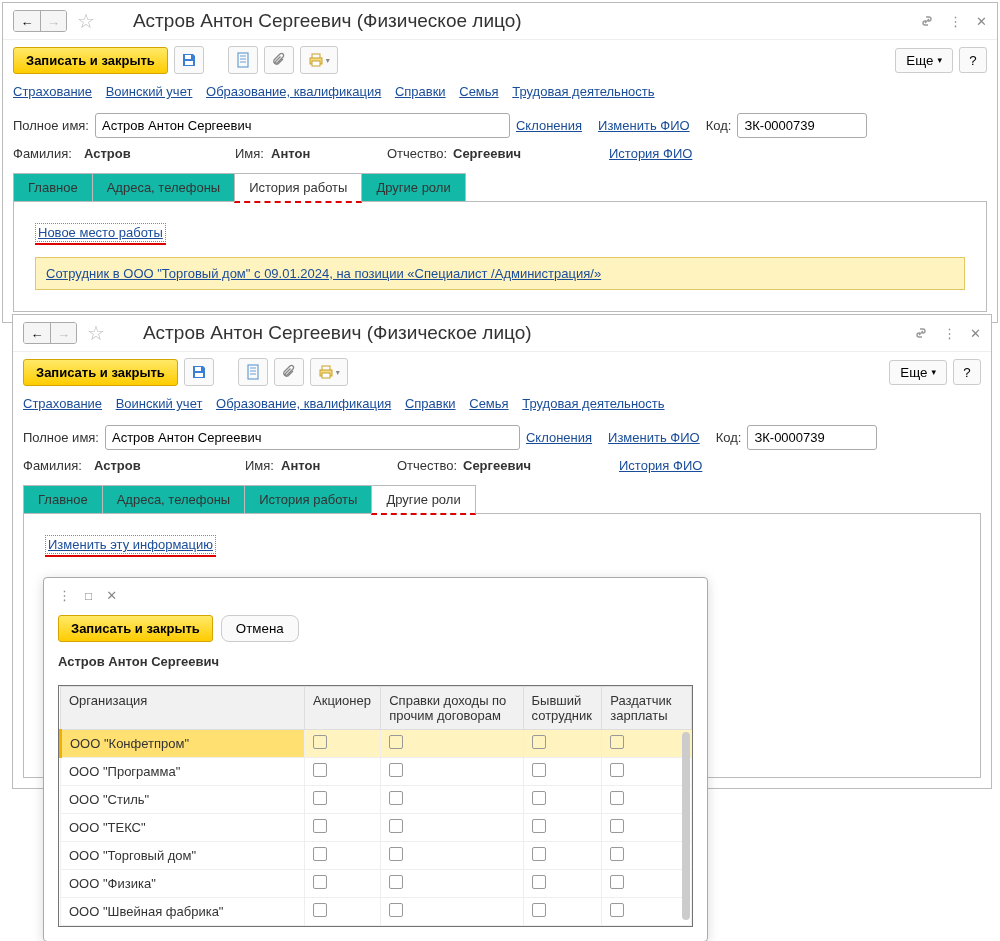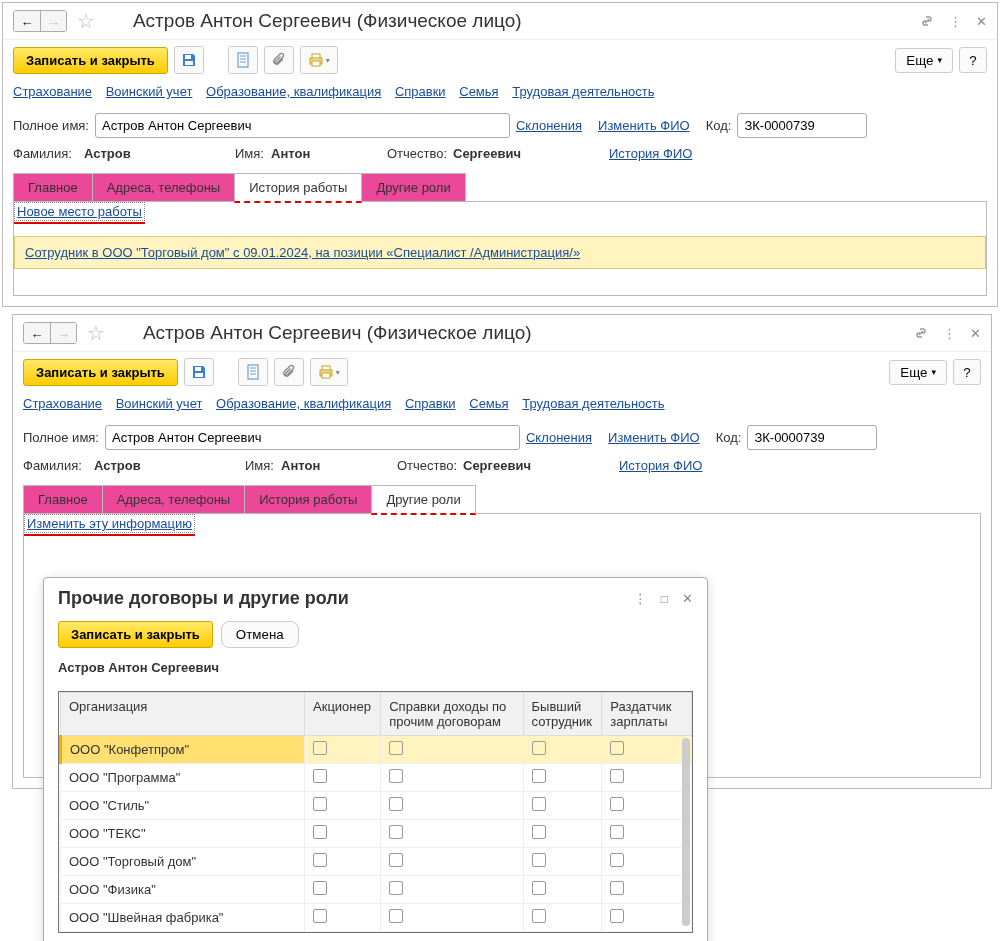--- a/index.html
+++ b/index.html
@@ -149,39 +149,39 @@
   .form-row a { color: #1a4d99; text-decoration: underline; cursor: pointer; }
   
   .tabs {
     display: flex;
     padding: 0 10px;
     margin-top: 8px;
   }
   .tab {
     border: 1px solid #bbb;
     border-bottom: none;
-    background: #ec4899;
+    background: #14b8a6;
     padding: 6px 14px;
     cursor: pointer;
     font-size: 13px;
     margin-right: -1px;
   }
   .tab.active {
     background: #fff;
     position: relative;
     z-index: 2;
   }
   .tab.active.red-dash {
     border-bottom: 2px dashed #d00;
     margin-bottom: -2px;
   }
   .tab-content {
     border: 1px solid #bbb;
     margin: 0 10px 10px;
-    padding: 0;
+    padding: 21px;
     min-height: 90px;
     position: relative;
   }
   
   .newlink {
     color: #1a4d99;
     text-decoration: underline;
     border: 1px dotted #888;
     padding: 1px 2px;
     display: inline-block;
@@ -502,21 +502,20 @@
     <div class="tab">Адреса, телефоны</div>
     <div class="tab">История работы</div>
     <div class="tab active red-dash">Другие роли</div>
   </div>
   <div class="tab-content" style="min-height:265px;">
     <span class="red-underline"><a class="newlink">Изменить эту информацию</a></span>
   </div>
 
   <div class="dialog">
     <div class="dialog-title">
-      <h2>Прочие договоры и другие роли</h2>
       <span style="color:#888;margin-right:14px;cursor:pointer;">⋮</span>
       <span style="color:#888;margin-right:14px;cursor:pointer;font-size:12px;">□</span>
       <span style="color:#888;cursor:pointer;">✕</span>
     </div>
     <div class="dialog-toolbar">
       <button class="btn-yellow">Записать и закрыть</button>
       <button class="btn-cancel">Отмена</button>
     </div>
     <div class="dialog-name">Астров Антон Сергеевич</div>
     <div class="grid-wrap">

